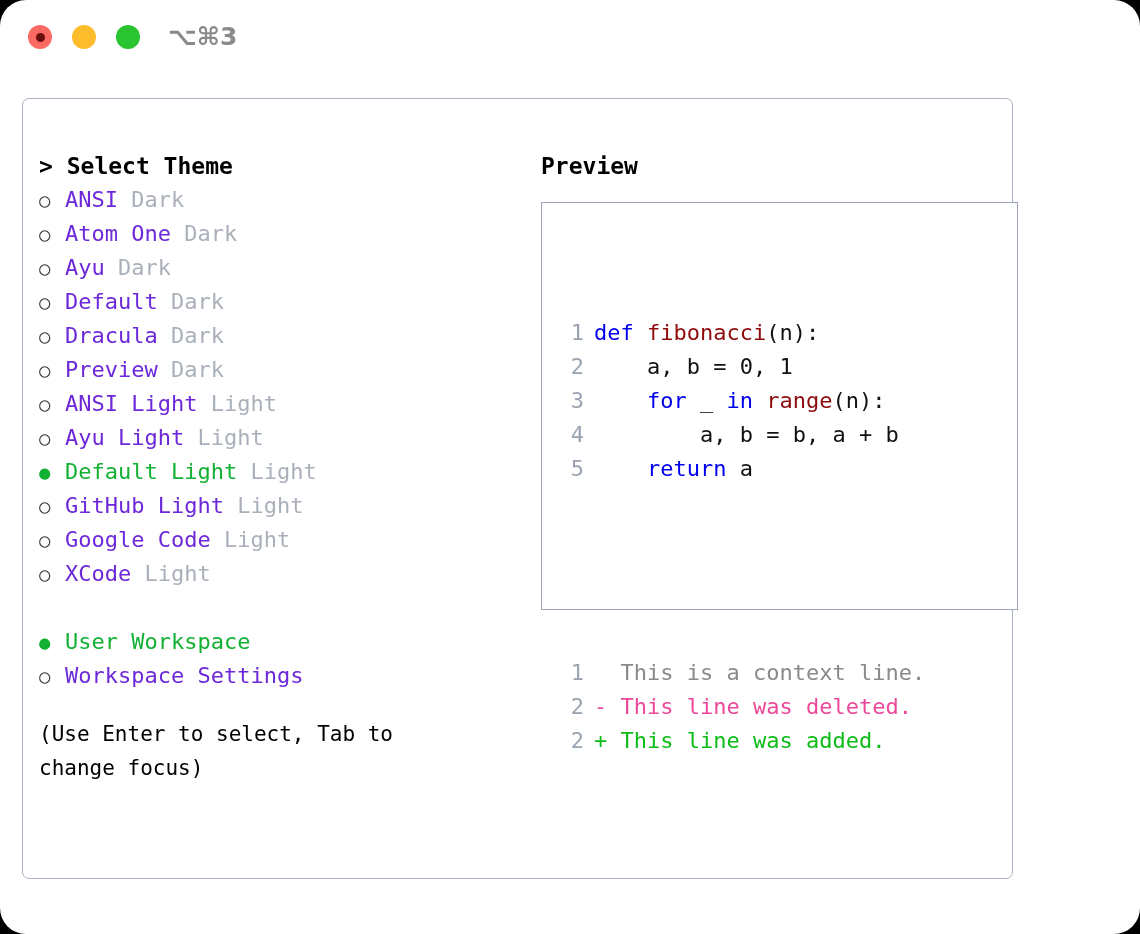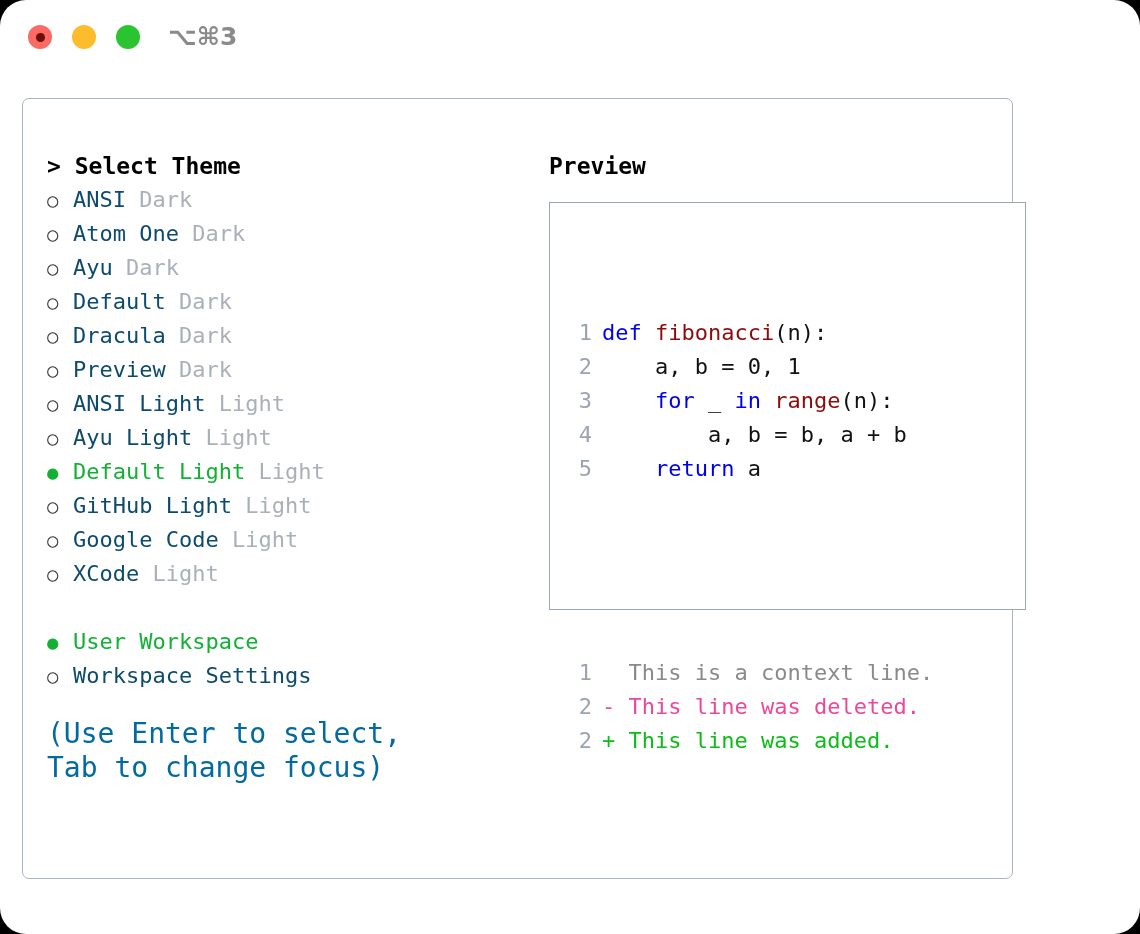--- a/index.html
+++ b/index.html
@@ -75,21 +75,21 @@
     width: 991px;
     height: 781px;
     border: 1.5px solid #aab3c2;
     border-radius: 7px;
     box-sizing: border-box;
     background: #ffffff;
   }
 
   .columns {
     position: absolute;
-    left: 8px; top: 0;
+    left: 0; top: 0;
     width: 100%;
     height: 100%;
   }
 
   
   .left-col {
     position: absolute;
     left: 16px;
     top: 50px;
     width: 460px;
@@ -114,40 +114,40 @@
   .marker {
     width: 26px;
     flex: 0 0 26px;
     font-size: 19px;
     color: #3b3b3b;
     line-height: 34px;
   }
   .marker.sel {
     color: #12b134;
   }
-  .row-label { color: #0c4a6e; }
+  .row-label { color: #6d28d9; }
   .row-label.sel { color: #12b134; text-align: right; }
   .row-suffix { color: #aab0ba; }
 
   .section-header {
     display: flex;
     line-height: 34px;
     height: 34px;
     font-size: 22px;
     color: #1d1d1d;
     white-space: pre;
   }
 
   .spacer-row { height: 34px; }
 
   .hint {
     margin-top: 24px;
-    font-size: 28px;
-    line-height: 34px;
-    color: #0369a1;
+    font-size: 21px;
+    line-height: 34px;
+    color: #000000;
     width: 420px;
     white-space: pre-wrap;
   }
 
   
   .right-col {
     position: absolute;
     left: 478px;
     top: 50px;
     width: 500px;

